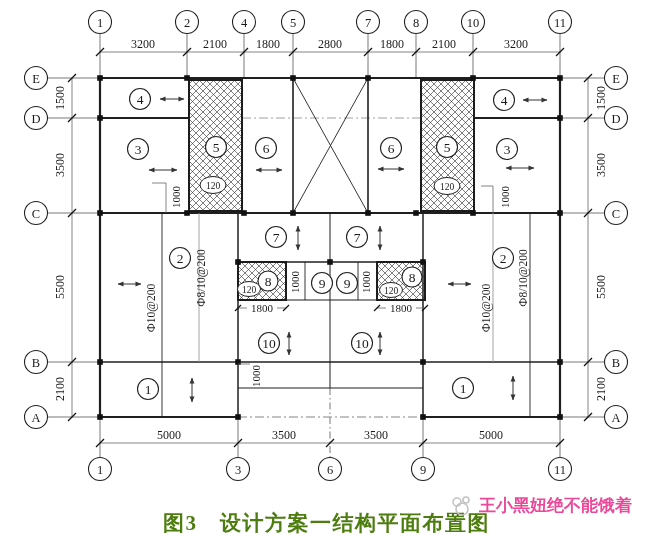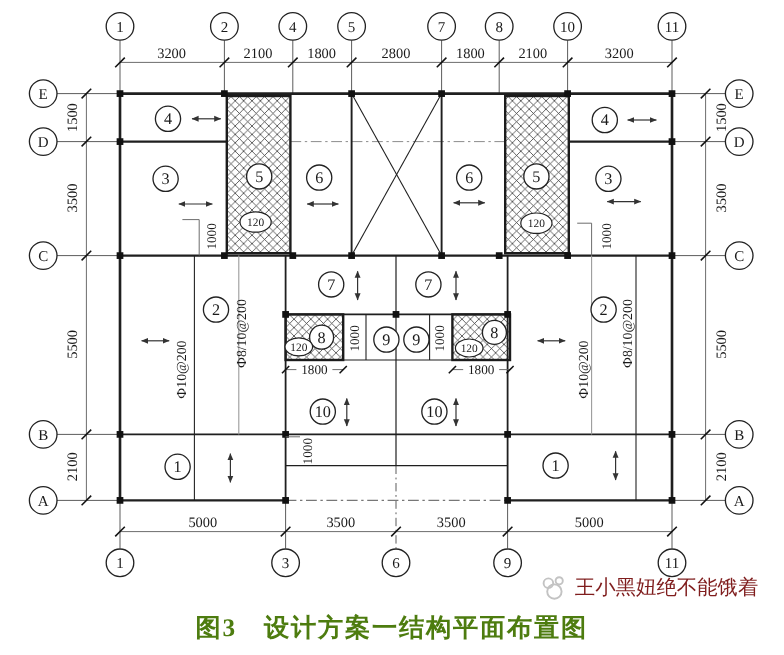--- a/index.html
+++ b/index.html
@@ -13,22 +13,22 @@
   .bub{fill:#fff;stroke:#222;stroke-width:1.1;}
   .bub-t{font-size:12.5px;text-anchor:middle;}
   .num{font-size:12px;text-anchor:middle;}
   .pan-t{font-size:13.5px;text-anchor:middle;}
   .small-t{font-size:9.5px;text-anchor:middle;}
   .dimtxt{font-size:11px;text-anchor:middle;}
   .rebar{font-size:11.5px;text-anchor:middle;}
   .arr{stroke:#333;stroke-width:1;}
   #caption{position:absolute;top:509px;left:0;width:100%;text-align:center;
            font-size:21px;font-weight:bold;color:#4d7c0f;letter-spacing:1.5px;}
-  #watermark{position:absolute;top:478px;left:450px;display:flex;align-items:center;gap:5px;
-             color:#7f1d1d;font-size:17px;font-weight:normal;white-space:nowrap;z-index:2;}
+  #watermark{position:absolute;top:494px;left:450px;display:flex;align-items:center;gap:5px;
+             color:#ec4899;font-size:17px;font-weight:bold;white-space:nowrap;z-index:2;}
 </style>
 </head>
 <body>
 <div id="stage">
 
 
 
 <svg width="653" height="505" viewBox="0 0 653 505">
   <defs>
     <pattern id="xhatch" width="7" height="7" patternUnits="userSpaceOnUse">

